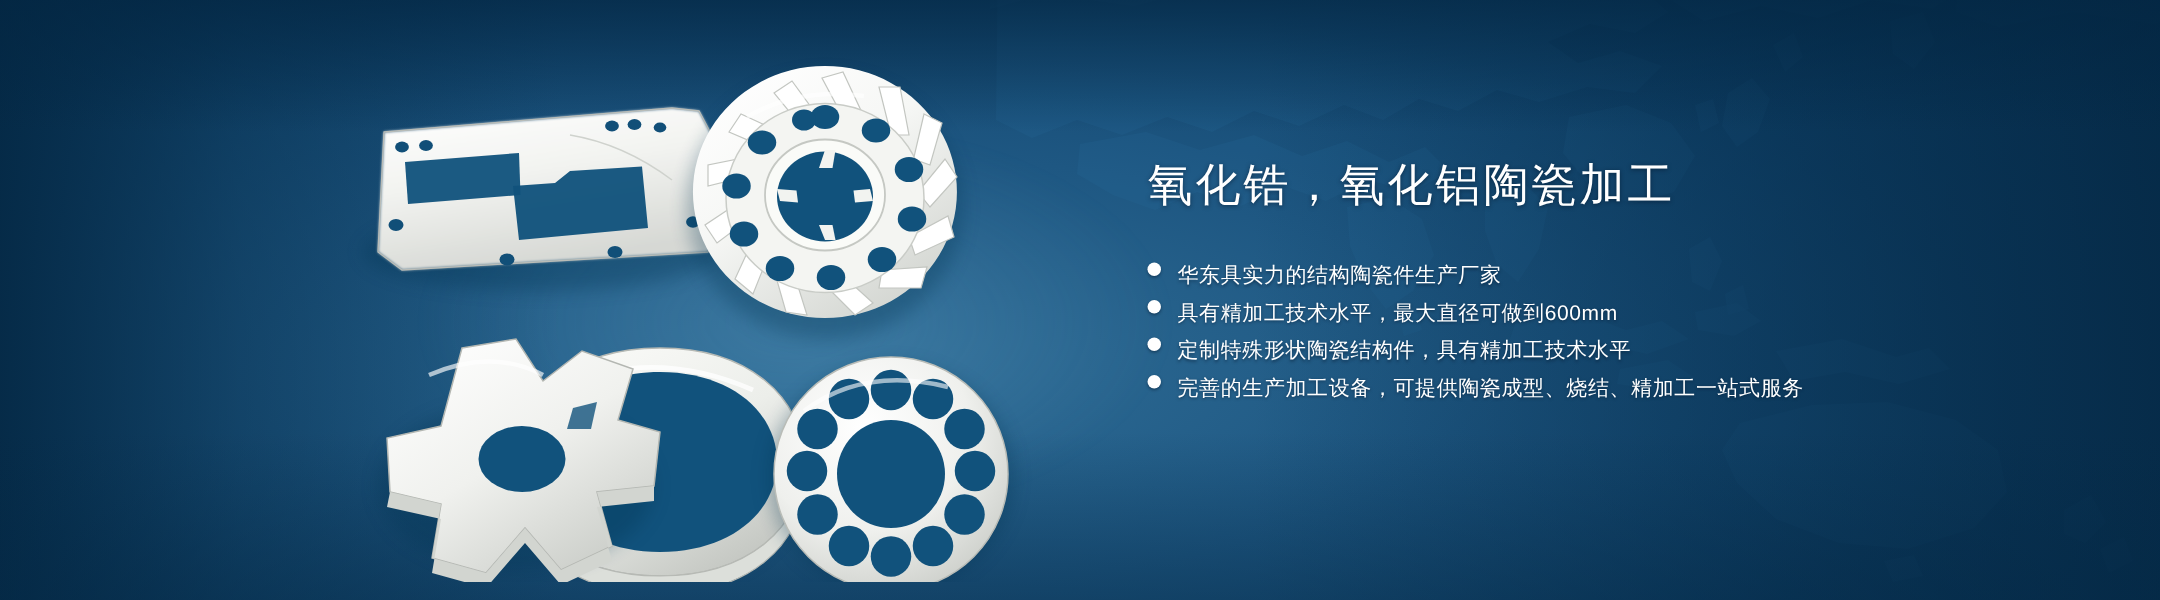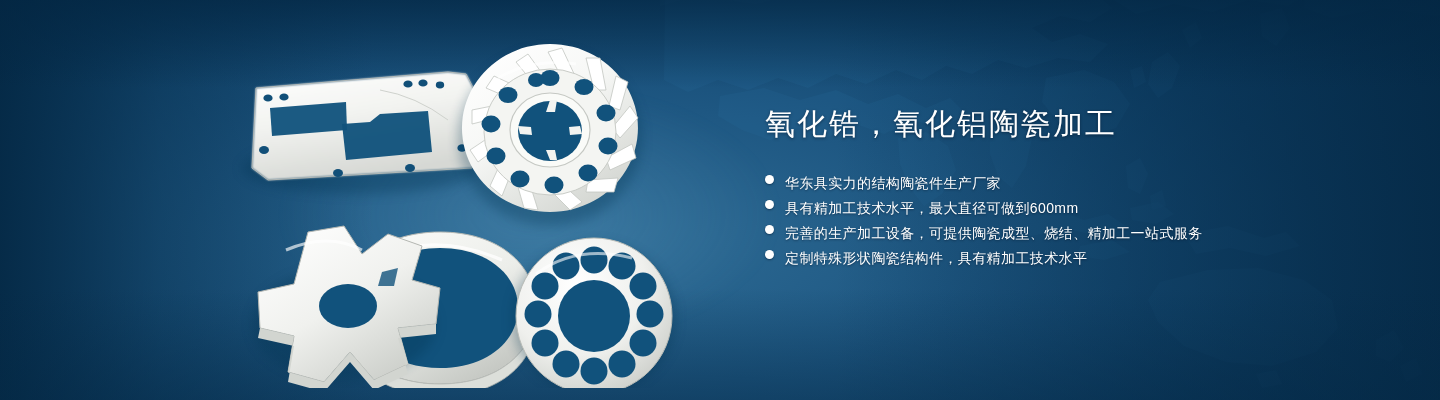--- a/index.html
+++ b/index.html
@@ -344,22 +344,22 @@
       <li class="bullet-row">
         <span class="bullet-dot"></span>
         <span class="bullet-text">华东具实力的结构陶瓷件生产厂家</span>
       </li>
       <li class="bullet-row">
         <span class="bullet-dot"></span>
         <span class="bullet-text">具有精加工技术水平，最大直径可做到600mm</span>
       </li>
       <li class="bullet-row">
         <span class="bullet-dot"></span>
-        <span class="bullet-text">完善的生产加工设备，可提供陶瓷成型、烧结、精加工一站式服务</span>
+        <span class="bullet-text">定制特殊形状陶瓷结构件，具有精加工技术水平</span>
       </li>
       <li class="bullet-row">
         <span class="bullet-dot"></span>
-        <span class="bullet-text">定制特殊形状陶瓷结构件，具有精加工技术水平</span>
+        <span class="bullet-text">完善的生产加工设备，可提供陶瓷成型、烧结、精加工一站式服务</span>
       </li>
     </ul>
   </div>
 
 </div>
 
 </body></html>

